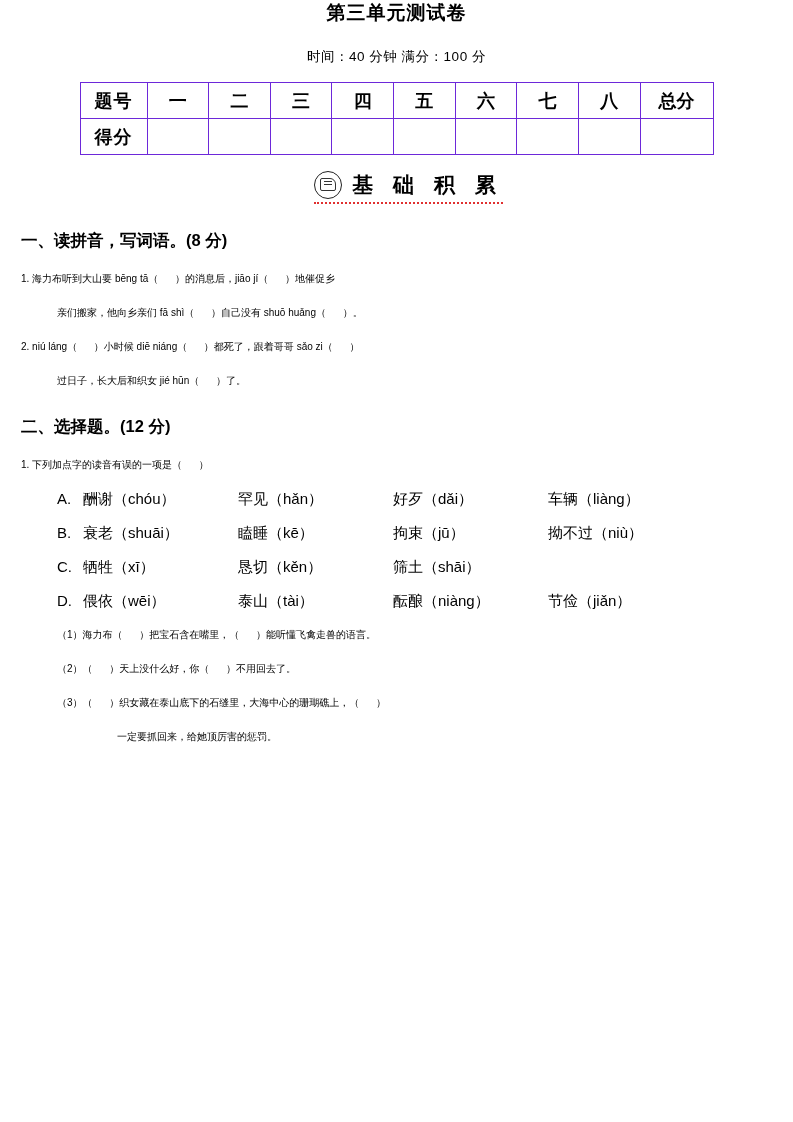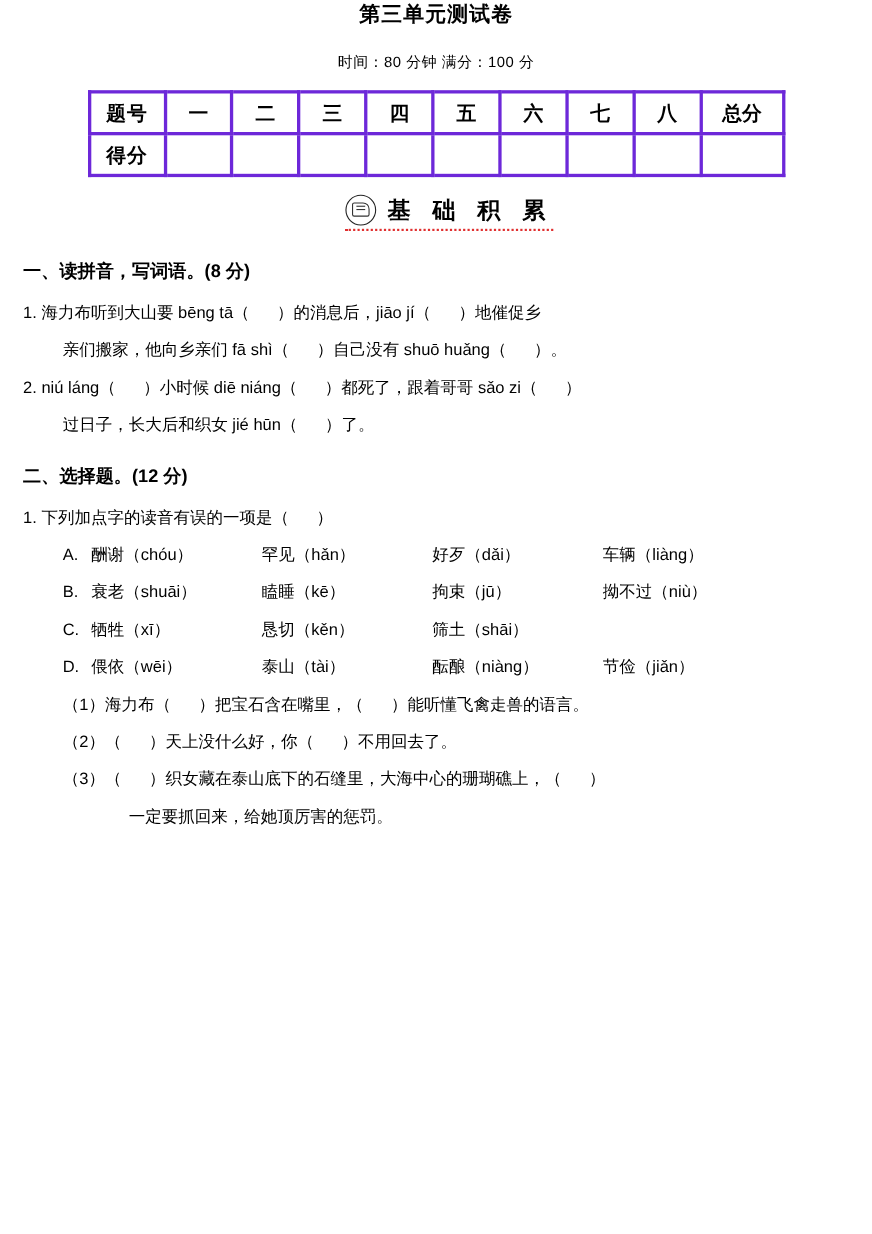--- a/index.html
+++ b/index.html
@@ -39,21 +39,21 @@
   .score-table-wrap {
     margin: 16px auto 0 auto;
     width: 634px;
   }
   table.score-table {
     border-collapse: collapse;
     width: 100%;
     table-layout: fixed;
   }
   table.score-table td {
-    border: 3px solid #6d28d9;
+    border: 1px solid #6d28d9;
     height: 35px;
     text-align: center;
     vertical-align: middle;
     font-size: 18px;
     font-family: "Liberation Sans", "DejaVu Sans", sans-serif;
     font-weight: bold;
     padding: 0;
   }
   table.score-table td.head-label {
     width: 66px;
@@ -118,21 +118,21 @@
     padding-top: 8px;
   }
   .q-head {
     font-size: 16.5px;
     font-weight: bold;
     margin-top: 18px;
     margin-bottom: 10px;
     font-family: "Liberation Sans", "DejaVu Sans", sans-serif;
   }
   .line {
-    font-size: 15px;
+    font-size: 10px;
     line-height: 34px;
     font-family: "Liberation Sans", "DejaVu Sans", sans-serif;
     white-space: pre-wrap;
   }
   .line.indent2 { padding-left: 36px; }
   .line.indent4 { padding-left: 96px; }
   .opts-row {
     display: flex;
     font-size: 15px;
     line-height: 34px;
@@ -147,21 +147,21 @@
     width: 155px;
     flex: none;
   }
 </style>
 </head>
 <body>
 
 <div class="page">
 
   <div class="doc-title">第三单元测试卷</div>
-  <div class="doc-subtitle">时间：80 分钟    满分：100 分</div>
+  <div class="doc-subtitle">时间：40 分钟    满分：100 分</div>
 
   <div class="score-table-wrap">
     <table class="score-table">
       <tbody>
           <tr>
         <td class="head-label">题号</td>
         <td>一</td>
         <td>二</td>
         <td>三</td>
         <td>四</td>

